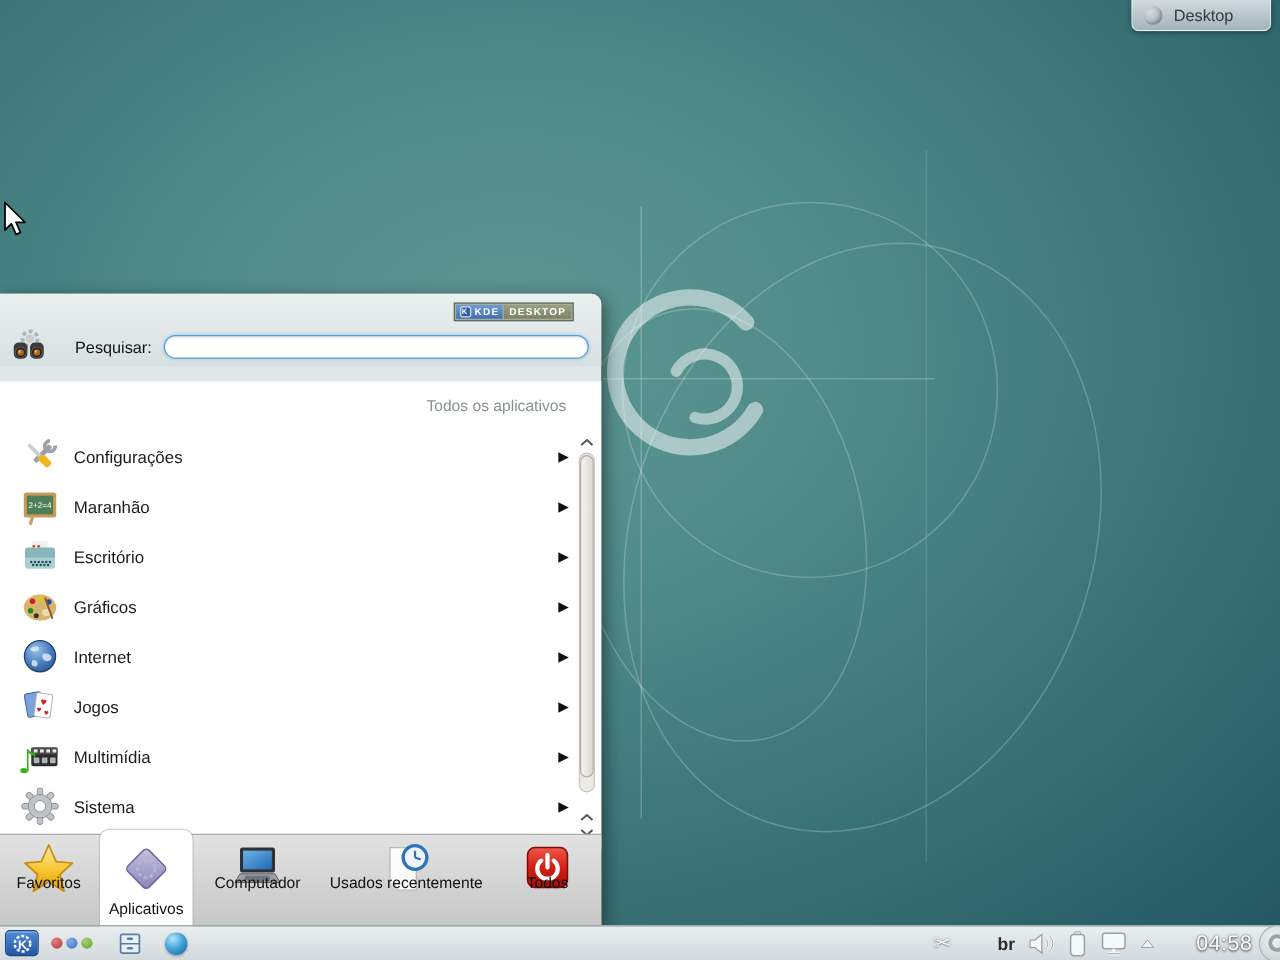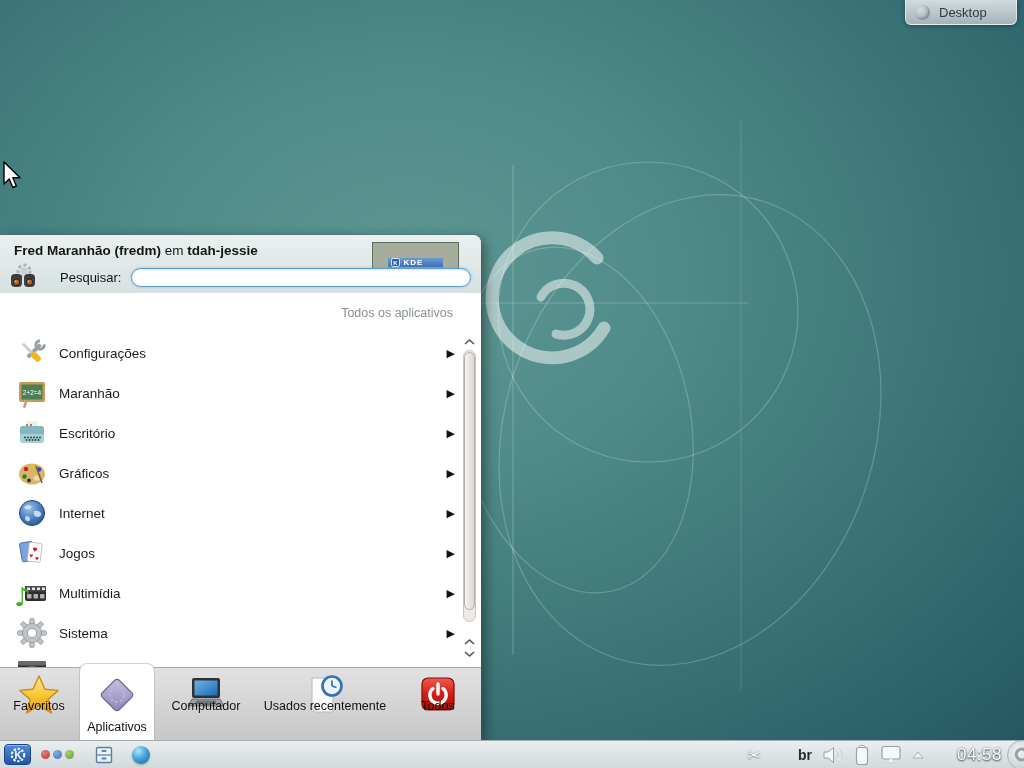--- a/index.html
+++ b/index.html
@@ -44,22 +44,22 @@
     background:linear-gradient(#eaf0f0, #d7e1e2);
     border-top-right-radius:8px;
   }
   .k-title { padding:8px 0 0 14px; font-size:13.5px; color:#141414; }
   .k-title .b { font-weight:bold; }
   .k-title .r { font-weight:normal; }
 
   .k-badge {
     position:absolute; right:22px; top:7px; height:15px;
     display:flex; align-items:stretch;
-    border:1px solid #5f6d62; background:#a7ad9a; padding:15px;
-    font-size:8px; font-weight:bold; color:#fff; letter-spacing:1px;flex-direction:column;
+    border:1px solid #5f6d62; background:#a7ad9a; padding:1px;
+    font-size:8px; font-weight:bold; color:#fff; letter-spacing:1px;
   }
   .k-badge .kb-kde {
     background:linear-gradient(#6d9bd4,#3f6fb4); display:flex; align-items:center;
     padding:0 3px; gap:3px;
   }
   .k-badge .kb-gear {
     width:9px; height:9px; background:#2d5ea6; border:1px solid #cfe0f4;
     color:#fff; font-size:6px; font-weight:bold; display:flex;
     align-items:center; justify-content:center; border-radius:2px;
   }
@@ -75,21 +75,21 @@
   .k-search .binoculars { margin-left:8px; }
   .k-search label { margin-left:22px; font-size:13px; color:#141414; }
   .k-search input {
     margin-left:10px; width:340px; height:19px;
     border:1px solid #5a9fd4; border-radius:10px;
     background:#fff; outline:none; padding:0 8px; font-size:12px;
     box-shadow:0 0 3px rgba(90,160,220,.55), inset 0 1px 2px rgba(0,0,0,.12);
   }
 
   .k-list {
-    position:absolute; top:58px; left:0; width:100%; height:374px;
+    position:absolute; top:70px; left:0; width:100%; height:374px;
     background:#fff; overflow:hidden;
   }
   .k-breadcrumb {
     height:40px; text-align:right; padding:13px 28px 0 0;
     font-size:12.5px; color:#8a9193;
   }
   .k-breadcrumb span::first-letter { text-decoration:underline; }
 
   .k-row {
     height:40px; display:flex; align-items:center; padding-left:16px;
@@ -203,23 +203,20 @@
 </svg>
 
 <div class="desktop-widget">
   <span class="plasma-mini"></span>
   <span class="dw-label">Desktop</span>
 </div>
 
 <div class="kickoff">
 
   <div class="k-header">
-    <div class="k-title">
-      <span class="b">Fred Maranhão (fredm)</span><span class="r"> em </span><span class="b">tdah-jessie</span>
-    </div>
     <div class="k-badge">
       <span class="kb-kde">
           <span class="kb-gear">K</span>
           <span>KDE</span>
         </span>
       <span class="kb-desktop">DESKTOP</span>
     </div>
     <div class="k-search">
       <svg class="binoculars" width="30" height="30" viewBox="0 0 30 30">
         <circle cx="16" cy="9" r="6" fill="none" stroke="#aeb4b8" stroke-width="3" stroke-dasharray="3 2.4"></circle>

